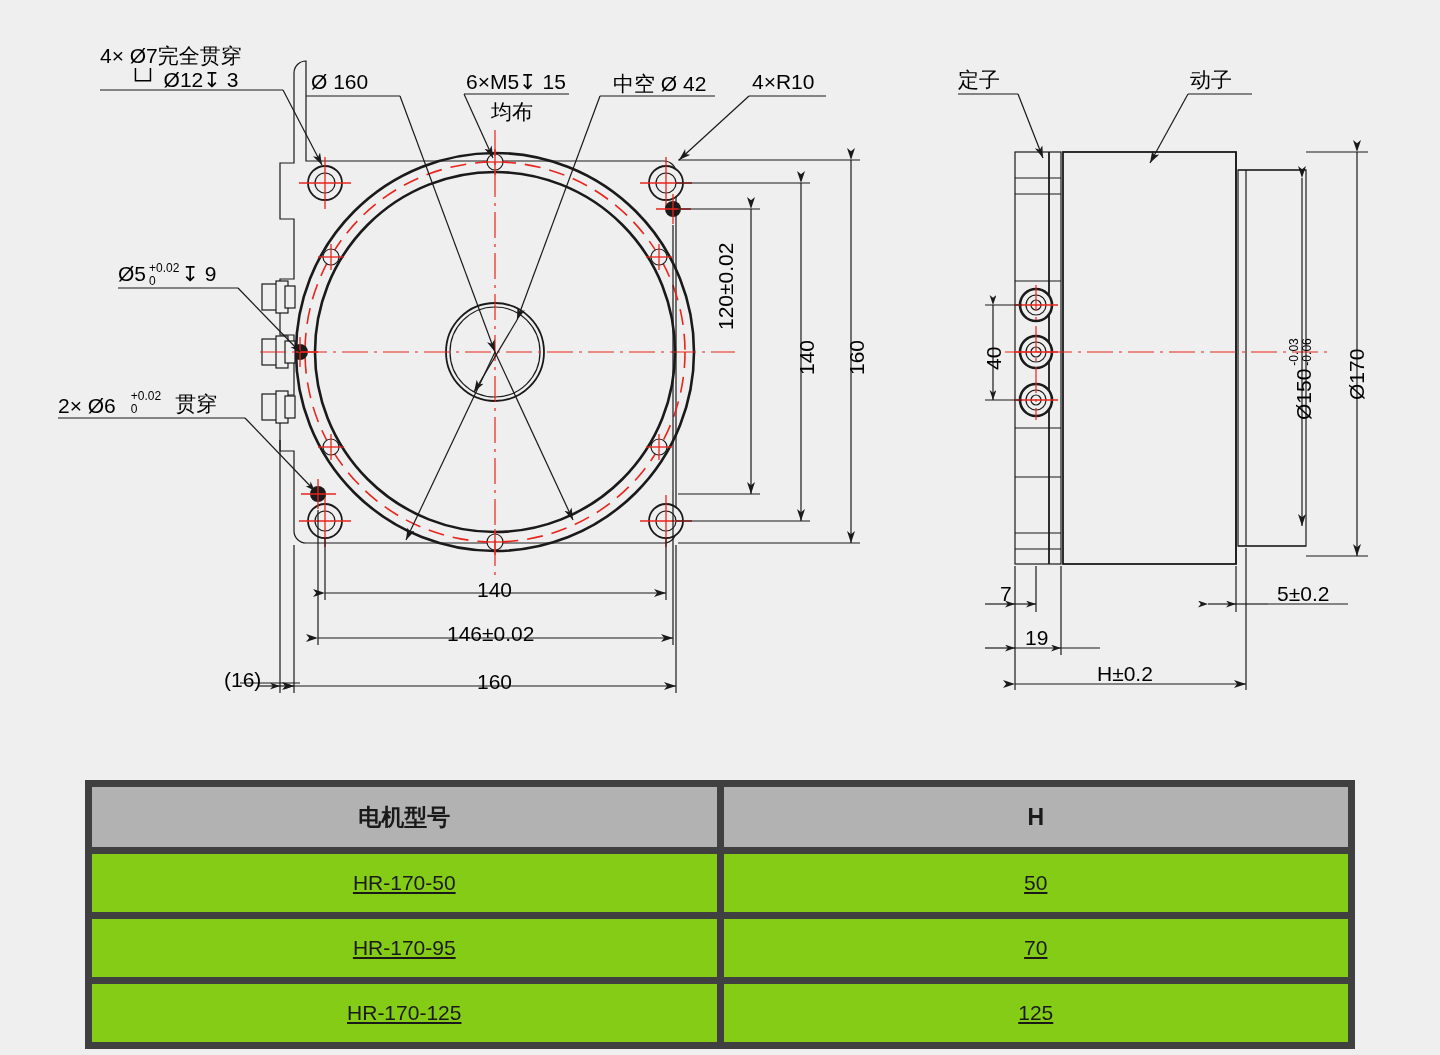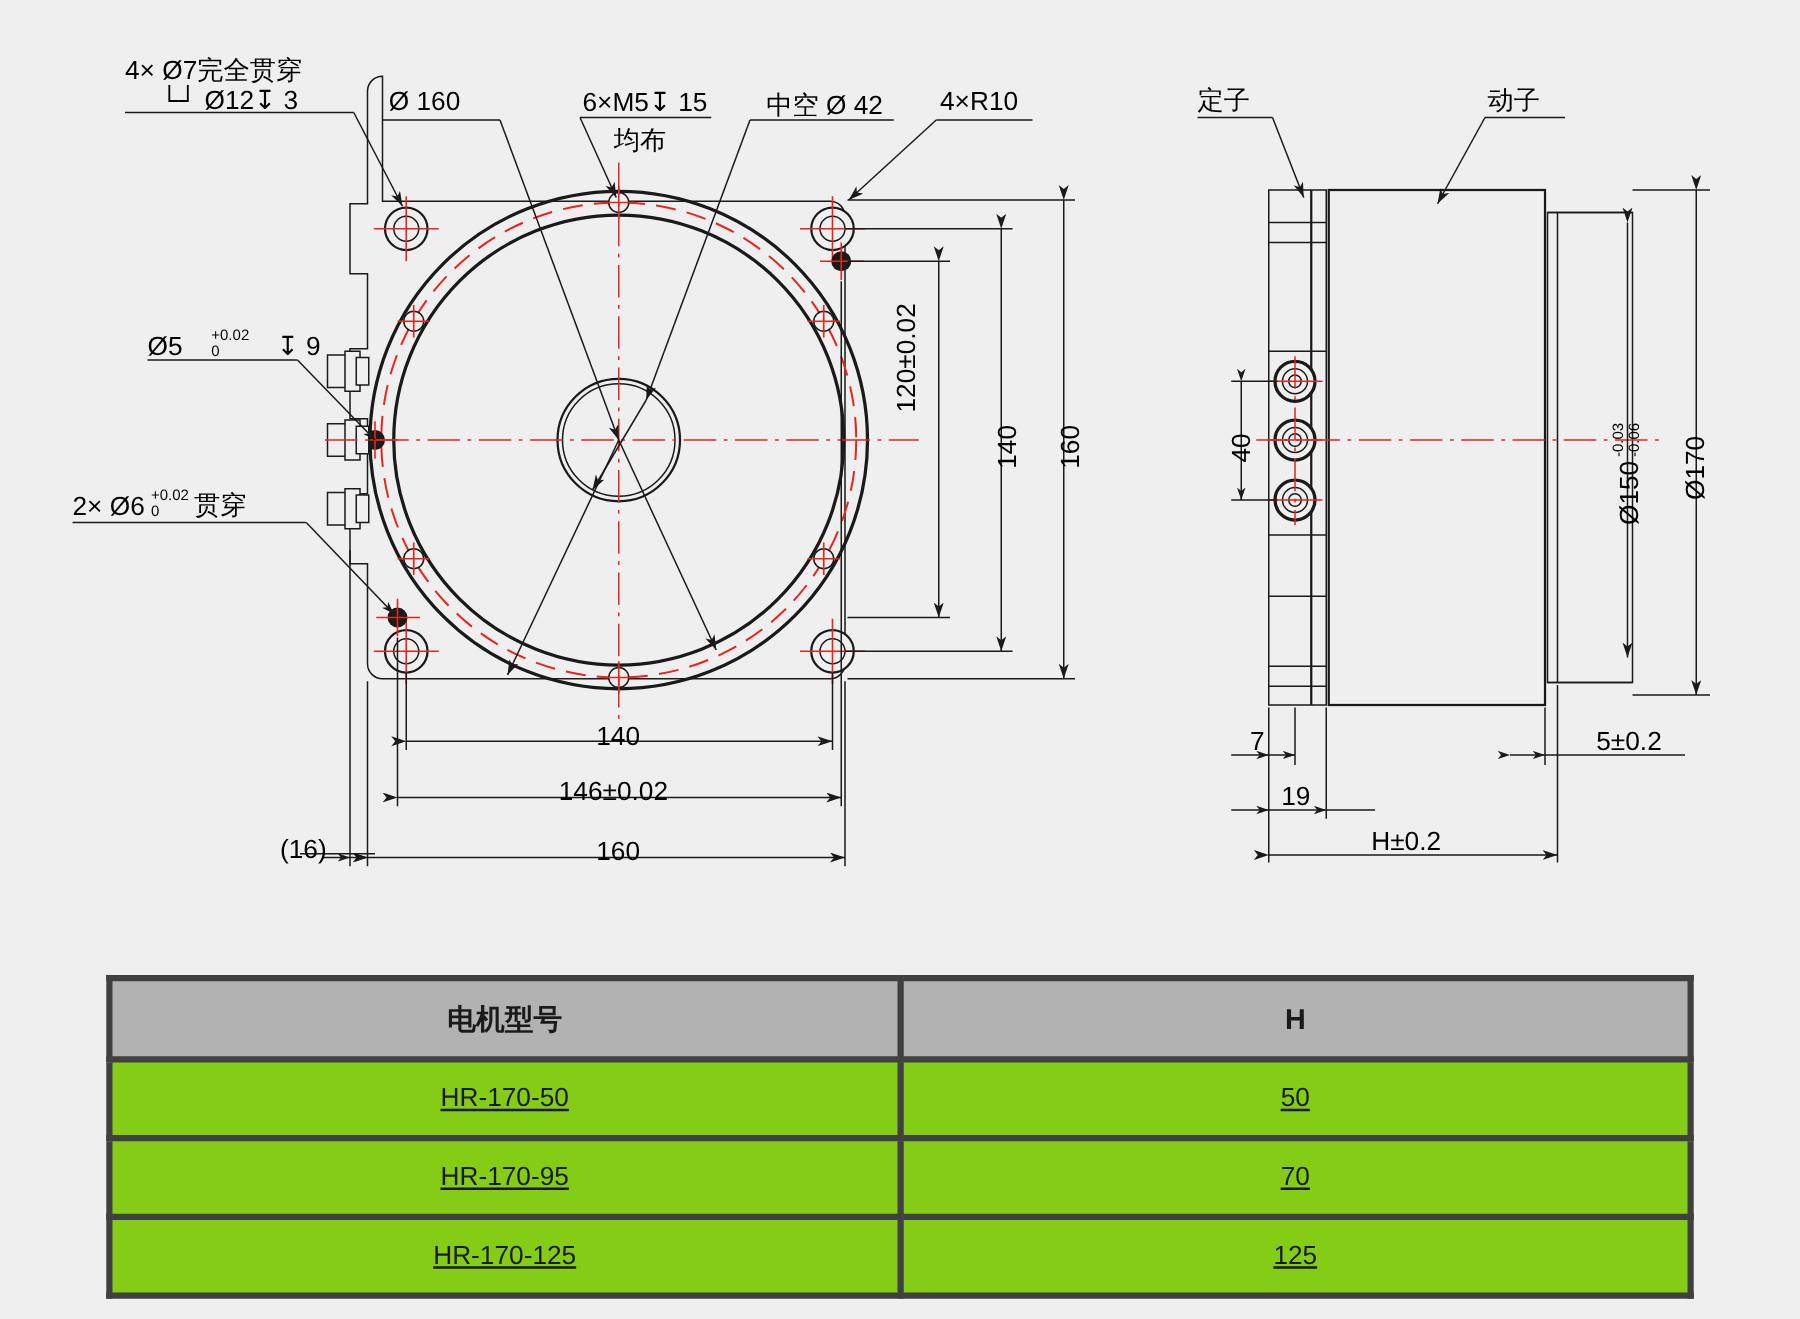--- a/index.html
+++ b/index.html
@@ -20,21 +20,21 @@
   .reddash{stroke:#e8241c;fill:none;stroke-width:1.6;stroke-dasharray:16 9;}
   .redcl{stroke:#e8241c;fill:none;stroke-width:1.2;stroke-dasharray:26 6 3 6;}
   .wht{fill:#efefef;}
   
   #spec-table{
     position:absolute;left:85px;top:780px;width:1270px;
     border-collapse:collapse;
     background:#fff;
   }
   #spec-table th,#spec-table td{
-    border:5px solid #404040;
+    border:7px solid #404040;
     text-align:center;
     font-size:21px;
     color:#1a1a1a;
     font-weight:normal;
   }
   #spec-table th{
     background:#b2b2b2;
     font-weight:bold;
     height:58px;
     font-size:23px;
@@ -347,30 +347,30 @@
 
 <div style="position:absolute;left:311px;top:70px;font-size:21px;white-space:nowrap">Ø 160</div>
 
 <div style="position:absolute;left:466px;top:70px;font-size:21px;white-space:nowrap">6×M5↧ 15</div>
 <div style="position:absolute;left:491px;top:98px;font-size:21px;white-space:nowrap">均布</div>
 
 <div style="position:absolute;left:613px;top:70px;font-size:21px;white-space:nowrap">中空 Ø 42</div>
 
 <div style="position:absolute;left:752px;top:70px;font-size:21px;white-space:nowrap">4×R10</div>
 
-<div style="position:absolute;left:118px;top:262px;white-space:nowrap;display:flex;align-items:flex-end;gap:20px;">
+<div style="position:absolute;left:118px;top:262px;white-space:nowrap;display:flex;align-items:flex-start;gap:0;">
   <span style="font-size:21px">Ø5</span>
   <span style="display:inline-flex;flex-direction:column;line-height:1.05;margin:0 2px 3px 3px;">
     <span style="font-size:12px">+0.02</span>
     <span style="font-size:12px">0</span>
   </span>
   <span style="font-size:21px">↧ 9</span>
 </div>
 
-<div style="position:absolute;left:58px;top:390px;white-space:nowrap;display:flex;align-items:flex-end;gap:2px;">
+<div style="position:absolute;left:58px;top:390px;white-space:nowrap;display:flex;align-items:flex-end;gap:12px;">
   <span style="font-size:21px">2×  Ø6</span>
   <span style="display:inline-flex;flex-direction:column;line-height:1.05;margin:0 2px 3px 3px;">
     <span style="font-size:12px">+0.02</span>
     <span style="font-size:12px">0</span>
   </span>
   <span style="font-size:21px">贯穿</span>
 </div>
 
 <div style="position:absolute;left:714px;top:330px;transform:rotate(-90deg);transform-origin:left top;font-size:21px;white-space:nowrap">120±0.02</div>
 <div style="position:absolute;left:795px;top:375px;transform:rotate(-90deg);transform-origin:left top;font-size:21px;white-space:nowrap">140</div>

